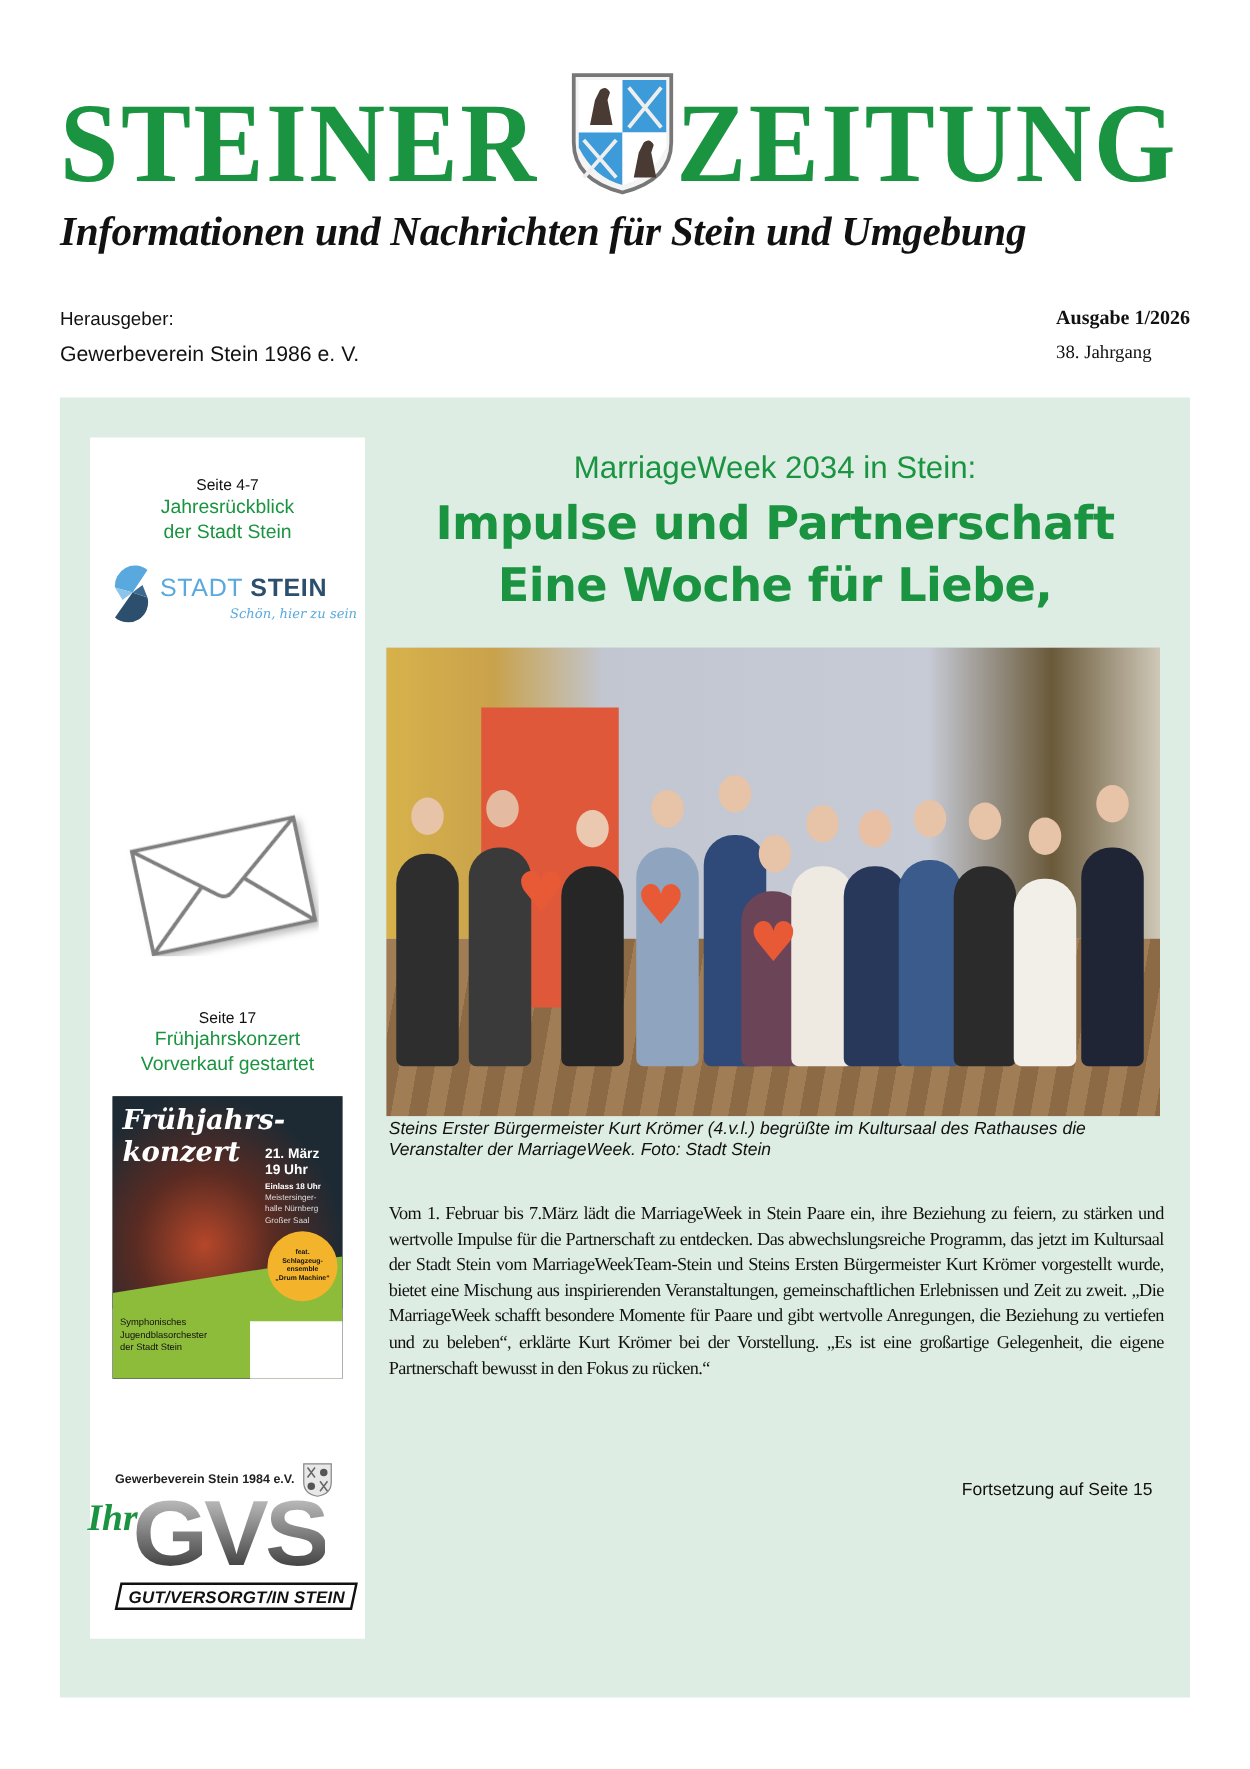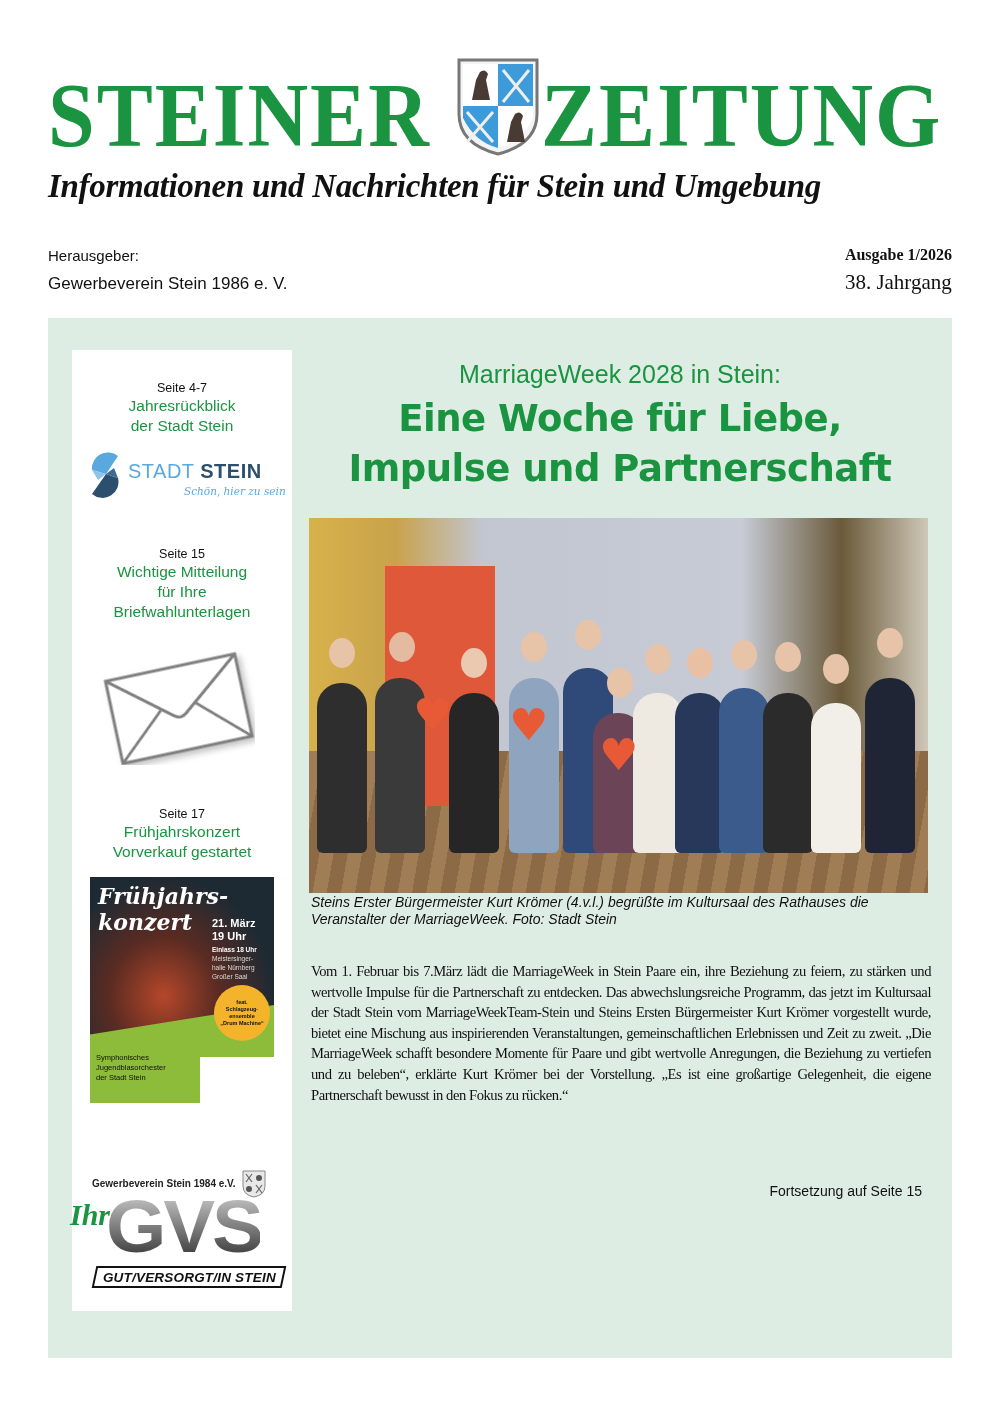--- a/index.html
+++ b/index.html
@@ -21,21 +21,21 @@
       position: absolute; left: 48px; top: 168px; width: 912px;
       font-family: "Liberation Serif", serif; font-style: italic; font-weight: bold;
       font-size: 33px; color: #111; letter-spacing: -0.3px; white-space: nowrap;
     }
 
     .pub-left { position: absolute; left: 48px; top: 246px; font-family: "Liberation Sans", sans-serif; }
     .pub-left .l1 { font-size: 15px; line-height: 20px; }
     .pub-left .l2 { font-size: 17px; line-height: 22px; margin-top: 7px; }
     .pub-right { position: absolute; right: 48px; top: 244px; text-align: left; font-family: Liberation Serif, serif; }
     .pub-right .r1 { font-size: 16px; font-weight: bold; line-height: 22px; }
-    .pub-right .r2 { font-size: 21px; line-height: 22px; margin-top: 5px; }
+    .pub-right .r2 { font-size: 15px; line-height: 22px; margin-top: 5px; }
 
     
     .panel { position: absolute; left: 48px; top: 318px; width: 904px; height: 1040px; background: #deede3; }
 
     .sidebar {
       position: absolute; left: 72px; top: 350px; width: 220px; height: 961px; background: #ffffff;
       text-align: center; font-family: "Liberation Sans", sans-serif;
     }
     .sb-page { font-size: 12.5px; color: #111; line-height: 16px; }
     .sb-title { font-size: 15.5px; color: #1a9440; line-height: 20px; }
@@ -139,26 +139,20 @@
       <path d="M4 42 A16 16 0 0 0 30 26 L18 22 Z" fill="#2d4f6e"></path>
       <path d="M30 26 L18 22 L26 16 Z" fill="#3f6a8f"></path>
     </svg>
     <div class="stadt-text">
       <span class="a">STADT</span>
       <span class="b">STEIN</span>
     </div>
     <div class="stadt-slogan">Schön, hier zu sein</div>
   </div>
 
-  <div class="teaser2">
-    <div class="sb-page">Seite 15</div>
-    <div class="sb-title">Wichtige Mitteilung</div>
-    <div class="sb-title">für Ihre</div>
-    <div class="sb-title">Briefwahlunterlagen</div>
-  </div>
 
   <svg class="envelope" viewBox="0 0 155 120">
     <defs>
       <filter id="sh" x="-20%" y="-20%" width="140%" height="140%">
           <feDropShadow dx="3" dy="4" stdDeviation="3" flood-color="#999" flood-opacity="0.6"></feDropShadow>
         </filter>
     </defs>
     <g transform="rotate(-12 77 60)" filter="url(#sh)">
       <rect x="12" y="22" width="132" height="84" fill="#ffffff" stroke="#7f7f7f" stroke-width="3"></rect>
       <path d="M12 22 L72 70 Q78 75 84 70 L144 22" fill="none" stroke="#7f7f7f" stroke-width="3"></path>
@@ -214,24 +208,24 @@
     <circle cx="17" cy="8" r="3" fill="#555"></circle>
       <circle cx="7" cy="19" r="3" fill="#555"></circle>
   </svg>
   <div class="gvs-big">GVS</div>
   <div class="gvs-ihr">Ihr</div>
   <div class="gvs-bar">
     <span>GUT/VERSORGT/IN STEIN</span>
   </div>
 </div>
 
-<div class="kicker">MarriageWeek 2028 in Stein:</div>
+<div class="kicker">MarriageWeek 2034 in Stein:</div>
 <div class="headline">
+  <div>Impulse und Partnerschaft</div>
   <div>Eine Woche für Liebe,</div>
-  <div>Impulse und Partnerschaft</div>
 </div>
 
 <div class="photo" title="Gruppenfoto der Veranstalter der MarriageWeek im Kultursaal">
   <div class="wall"></div>
   <div class="floor"></div>
   <div class="banner"></div>
   <div class="people">
     <div class="person" style="left:8px;height:170px;background:#2e2e2e;"></div>
       <div class="head" style="left:20px;top:40px;"></div>
     <div class="person" style="left:66px;height:175px;background:#3a3a3a;"></div>

